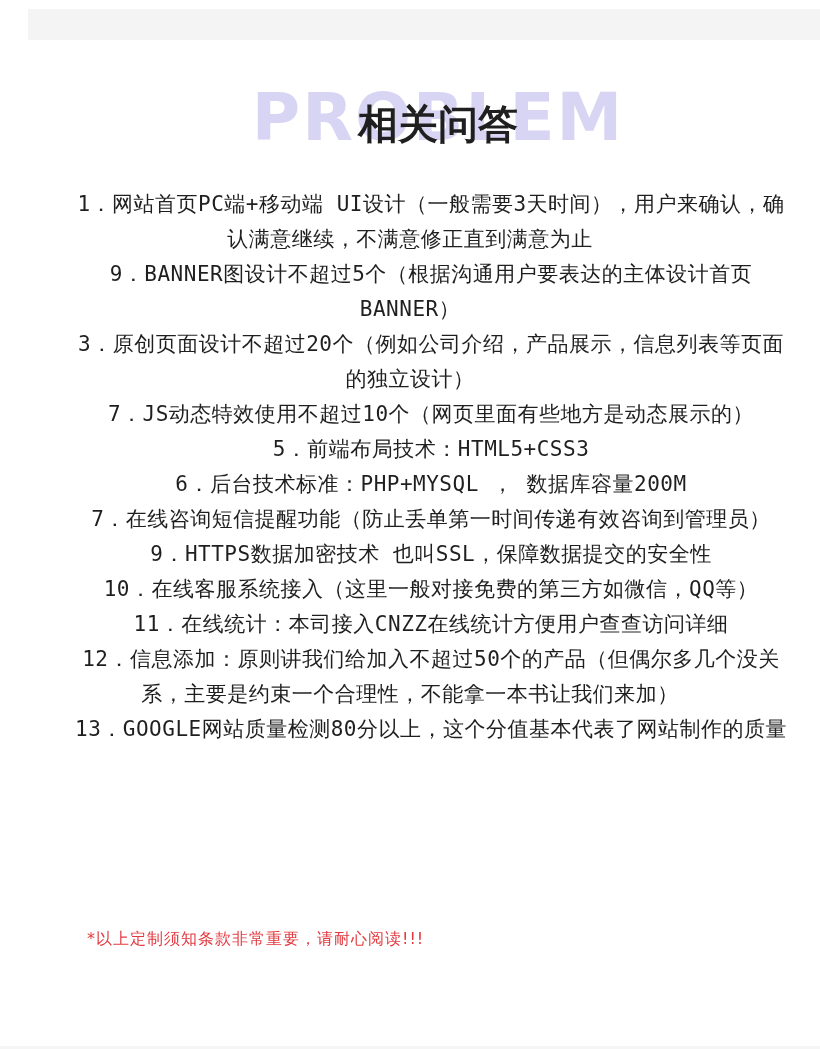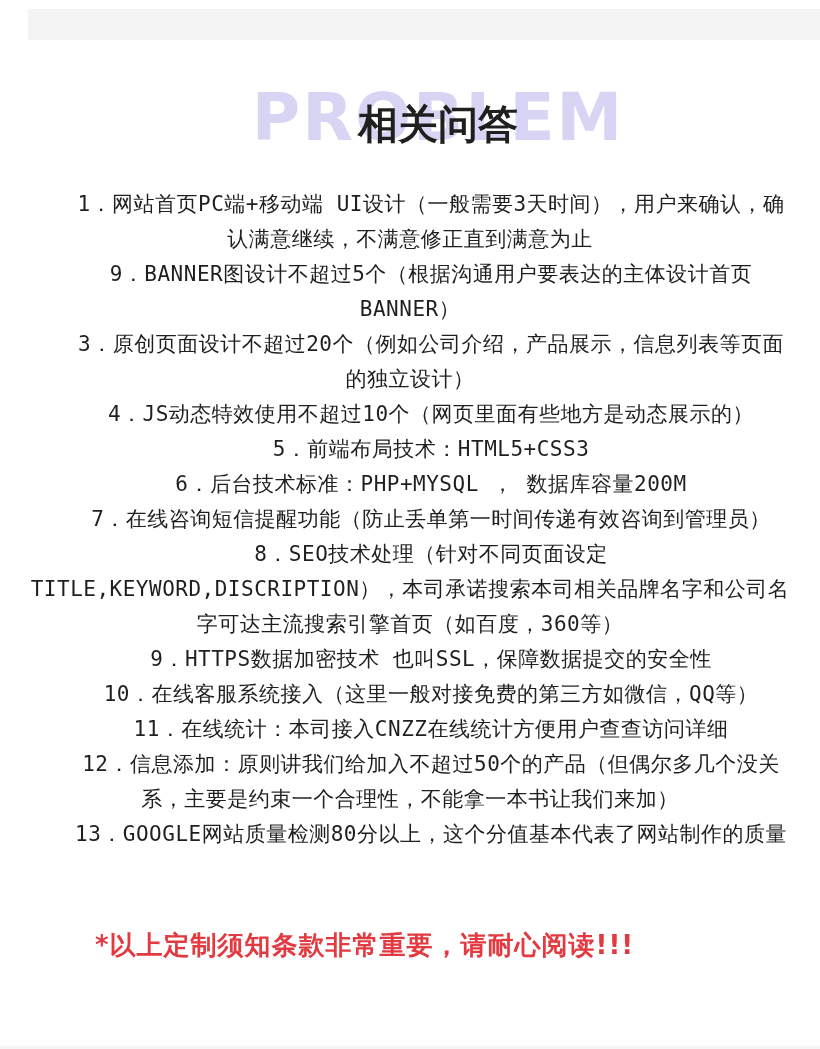--- a/index.html
+++ b/index.html
@@ -57,23 +57,23 @@
     color: #1f1f1f;
     letter-spacing: 0.5px;
   }
   .qa-body p {
     text-indent: 2em;
     margin: 0;
     text-align: center;
   }
   .footnote {
     position: absolute;
-    left: 95px; top: 920px;
-    font-size: 26px;
-    font-weight: bold;
+    left: 87px; top: 920px;
+    font-size: 16px;
+    font-weight: normal;
     color: #e23a40;
     line-height: 1.3;
     letter-spacing: 1px;
   }
 </style>
 </head>
 <body>
 
 <div class="page">
 
@@ -81,25 +81,24 @@
 
   <div class="header">
     <div class="watermark">PROBLEM</div>
     <h2 class="section-title">相关问答</h2>
   </div>
 
   <div class="qa-body">
       <p>1．网站首页PC端+移动端 UI设计（一般需要3天时间），用户来确认，确认满意继续，不满意修正直到满意为止</p>
       <p>9．BANNER图设计不超过5个（根据沟通用户要表达的主体设计首页BANNER）</p>
       <p>3．原创页面设计不超过20个（例如公司介绍，产品展示，信息列表等页面的独立设计）</p>
-      <p>4．JS动态特效使用不超过10个（网页里面有些地方是动态展示的）</p>
+      <p>7．JS动态特效使用不超过10个（网页里面有些地方是动态展示的）</p>
       <p>5．前端布局技术：HTML5+CSS3</p>
       <p>6．后台技术标准：PHP+MYSQL ， 数据库容量200M</p>
       <p>7．在线咨询短信提醒功能（防止丢单第一时间传递有效咨询到管理员）</p>
-      <p>8．SEO技术处理（针对不同页面设定TITLE,KEYWORD,DISCRIPTION），本司承诺搜索本司相关品牌名字和公司名字可达主流搜索引擎首页（如百度，360等）</p>
       <p>9．HTTPS数据加密技术 也叫SSL，保障数据提交的安全性</p>
       <p>10．在线客服系统接入（这里一般对接免费的第三方如微信，QQ等）</p>
       <p>11．在线统计：本司接入CNZZ在线统计方便用户查查访问详细</p>
       <p>12．信息添加：原则讲我们给加入不超过50个的产品（但偶尔多几个没关系，主要是约束一个合理性，不能拿一本书让我们来加）</p>
       <p>13．GOOGLE网站质量检测80分以上，这个分值基本代表了网站制作的质量</p>
     </div>
 
   <div class="footnote">*以上定制须知条款非常重要，请耐心阅读!!!</div>
 
   <div class="bottom-bar"></div>

